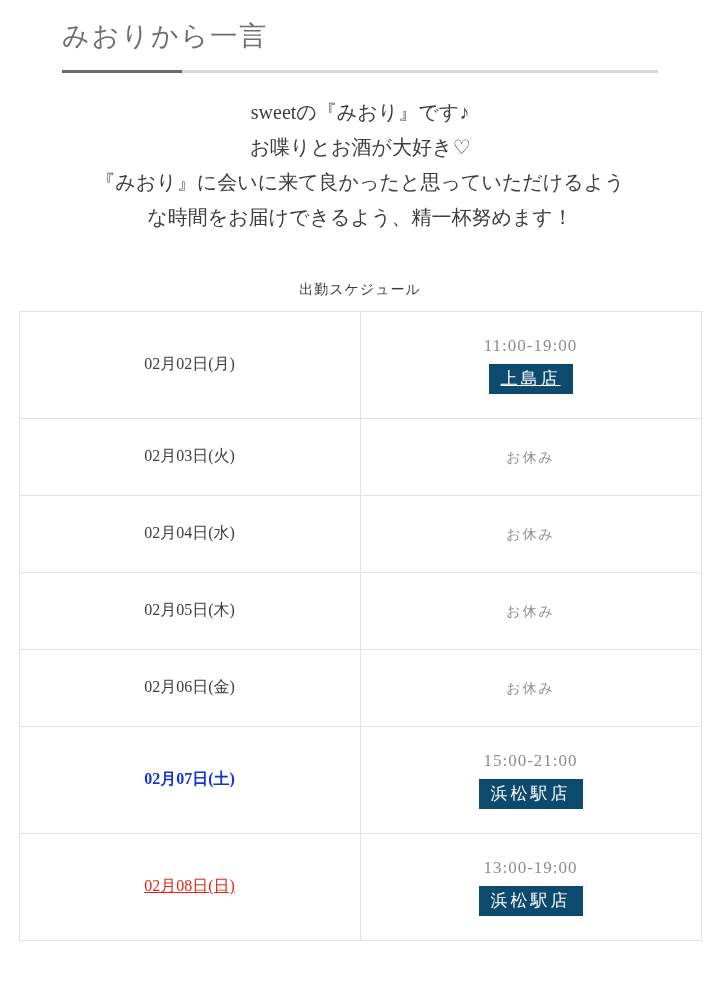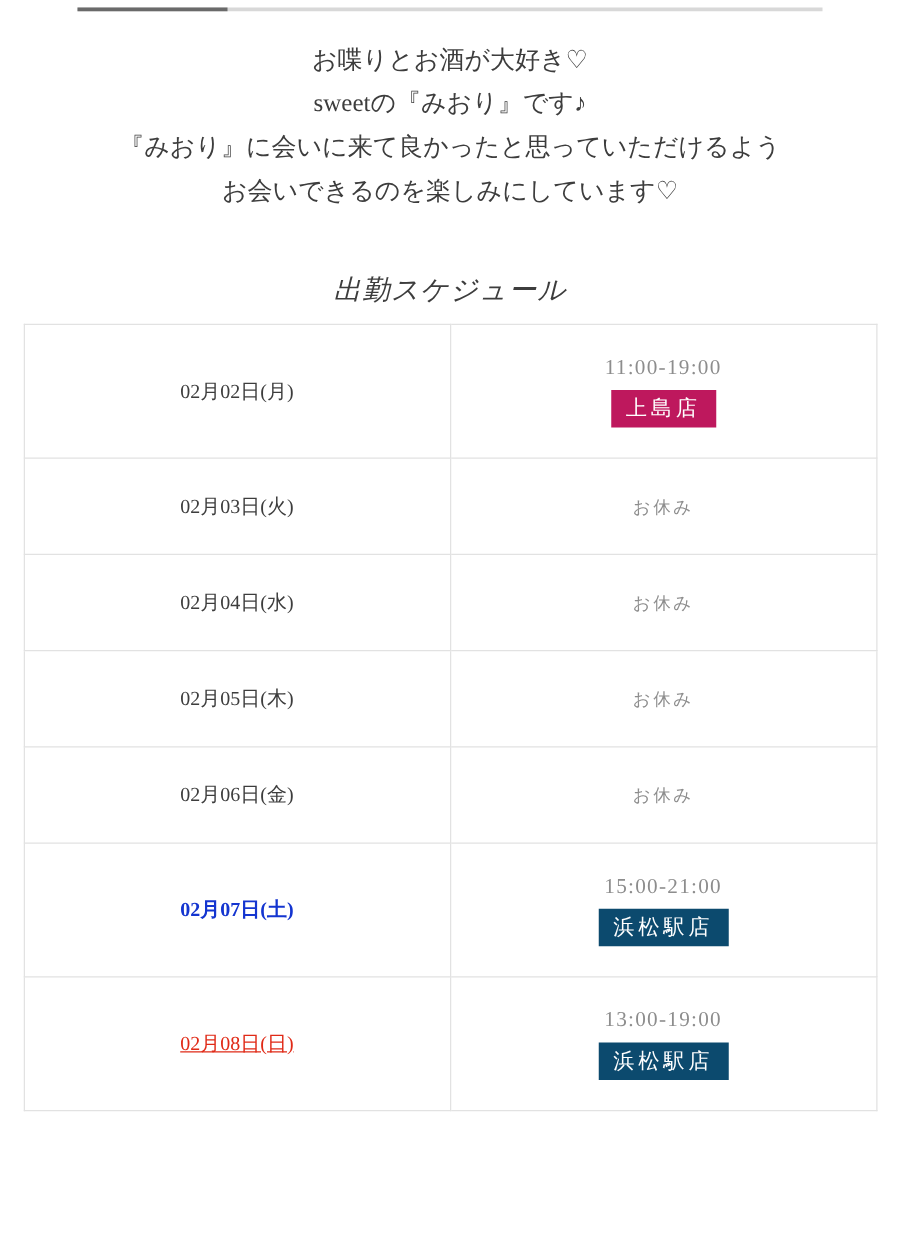--- a/index.html
+++ b/index.html
@@ -49,26 +49,25 @@
     margin-top: 22px;
     font-size: 20px;
     line-height: 1.75;
     color: #3d3d3d;
   }
   .intro p {
     margin: 0;
   }
   .schedule-heading {
     text-align: center;
-    font-size: 22px;
+    font-size: 14px;
     color: #3d3d3d;
     margin-top: 46px;
     margin-bottom: 12px;
     letter-spacing: 1px;
-    font-style: italic;
   }
   table.schedule {
     border-collapse: collapse;
     width: 682px;
     margin: 0 auto;
     table-layout: fixed;
   }
   table.schedule td {
     border: 1px solid #e2e2e2;
     padding: 0;
@@ -98,42 +97,43 @@
     margin-bottom: 8px;
     letter-spacing: 1px;
   }
   .shop-badge {
     display: inline-block;
     padding: 3px 12px 4px 12px;
     font-size: 17px;
     letter-spacing: 3px;
     color: #ffffff;
   }
-  .badge-olive { background: #be185d; }
+  .badge-olive { background: #0c4a6e; text-decoration: underline; }
   .badge-purple { background: #0c4a6e; }
   .rest {
     font-size: 14px;
     color: #8d8d8d;
     letter-spacing: 2px;
   }
   .date-sat { color: #1435d0; font-weight: bold; }
   .date-sun { color: #e02a17; text-decoration: underline; }
 </style>
 </head>
 <body>
 
 <div class="page">
 
+  <h1 class="section-title">みおりから一言</h1>
   <div class="title-rule"></div>
 
   <div class="intro">
+    <p>sweetの『みおり』です♪</p>
     <p>お喋りとお酒が大好き♡</p>
-    <p>sweetの『みおり』です♪</p>
     <p>『みおり』に会いに来て良かったと思っていただけるよう</p>
-    <p>お会いできるのを楽しみにしています♡</p>
+    <p>な時間をお届けできるよう、精一杯努めます！</p>
   </div>
 
   <div class="schedule-heading">出勤スケジュール</div>
 
   <table class="schedule">
     <tbody>
 
       <tr class="tall">
         <td class="date-cell">
           <span>02月02日(月)</span>

